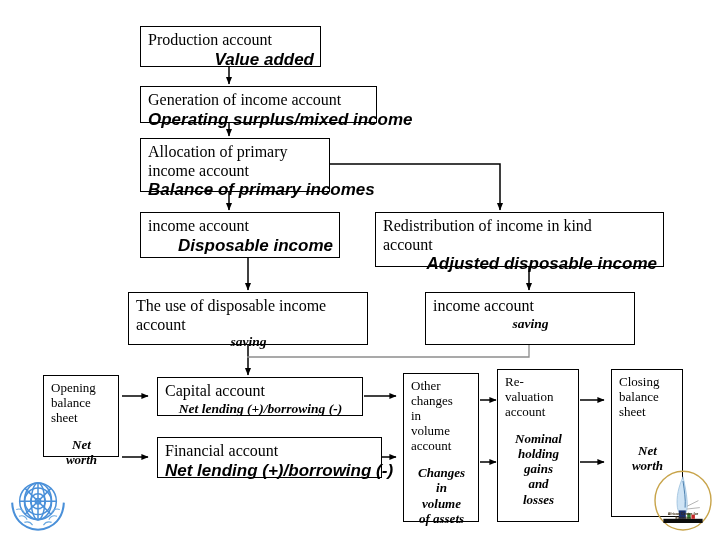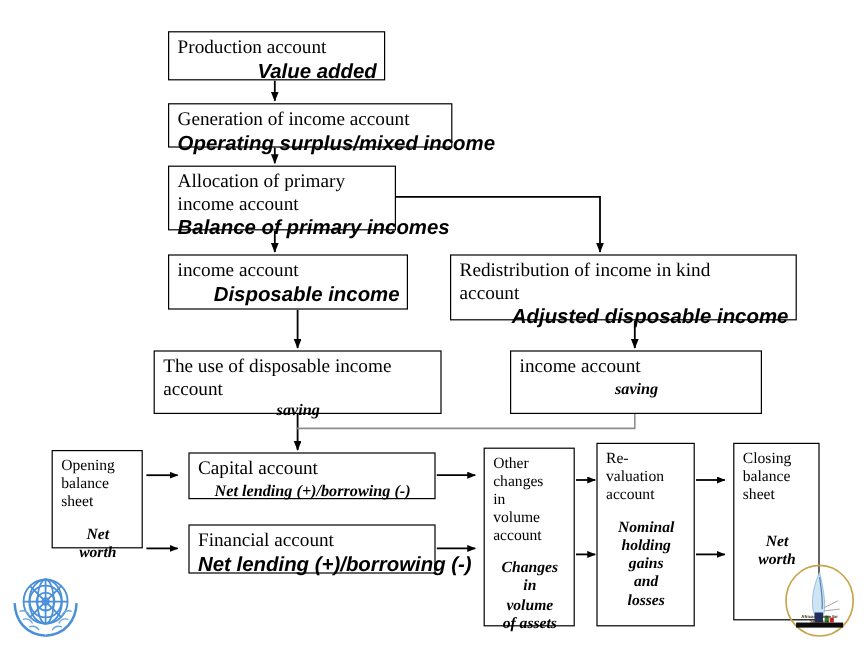--- a/index.html
+++ b/index.html
@@ -124,21 +124,21 @@
     <span class="gap"></span>
     <span class="ital-serif">Net</span>
     <span class="ital-serif">worth</span>
   </div>
 
   <div class="box" style="left:157px;top:377px;width:206px;height:39px;">
     <span class="ln">Capital account</span>
     <span class="ital-serif">Net lending (+)/borrowing (-)</span>
   </div>
 
-  <div class="box" style="left:157px;top:437px;width:206px;height:41px;">
+  <div class="box" style="left:157px;top:437px;width:225px;height:41px;">
     <span class="ln">Financial account</span>
     <span class="ital">Net lending (+)/borrowing (-)</span>
   </div>
 
   <div class="box narrow" style="left:403px;top:373px;width:76px;height:149px;">
     <span class="ln">Other</span>
     <span class="ln">changes</span>
     <span class="ln">in</span>
     <span class="ln">volume</span>
     <span class="ln">account</span>

